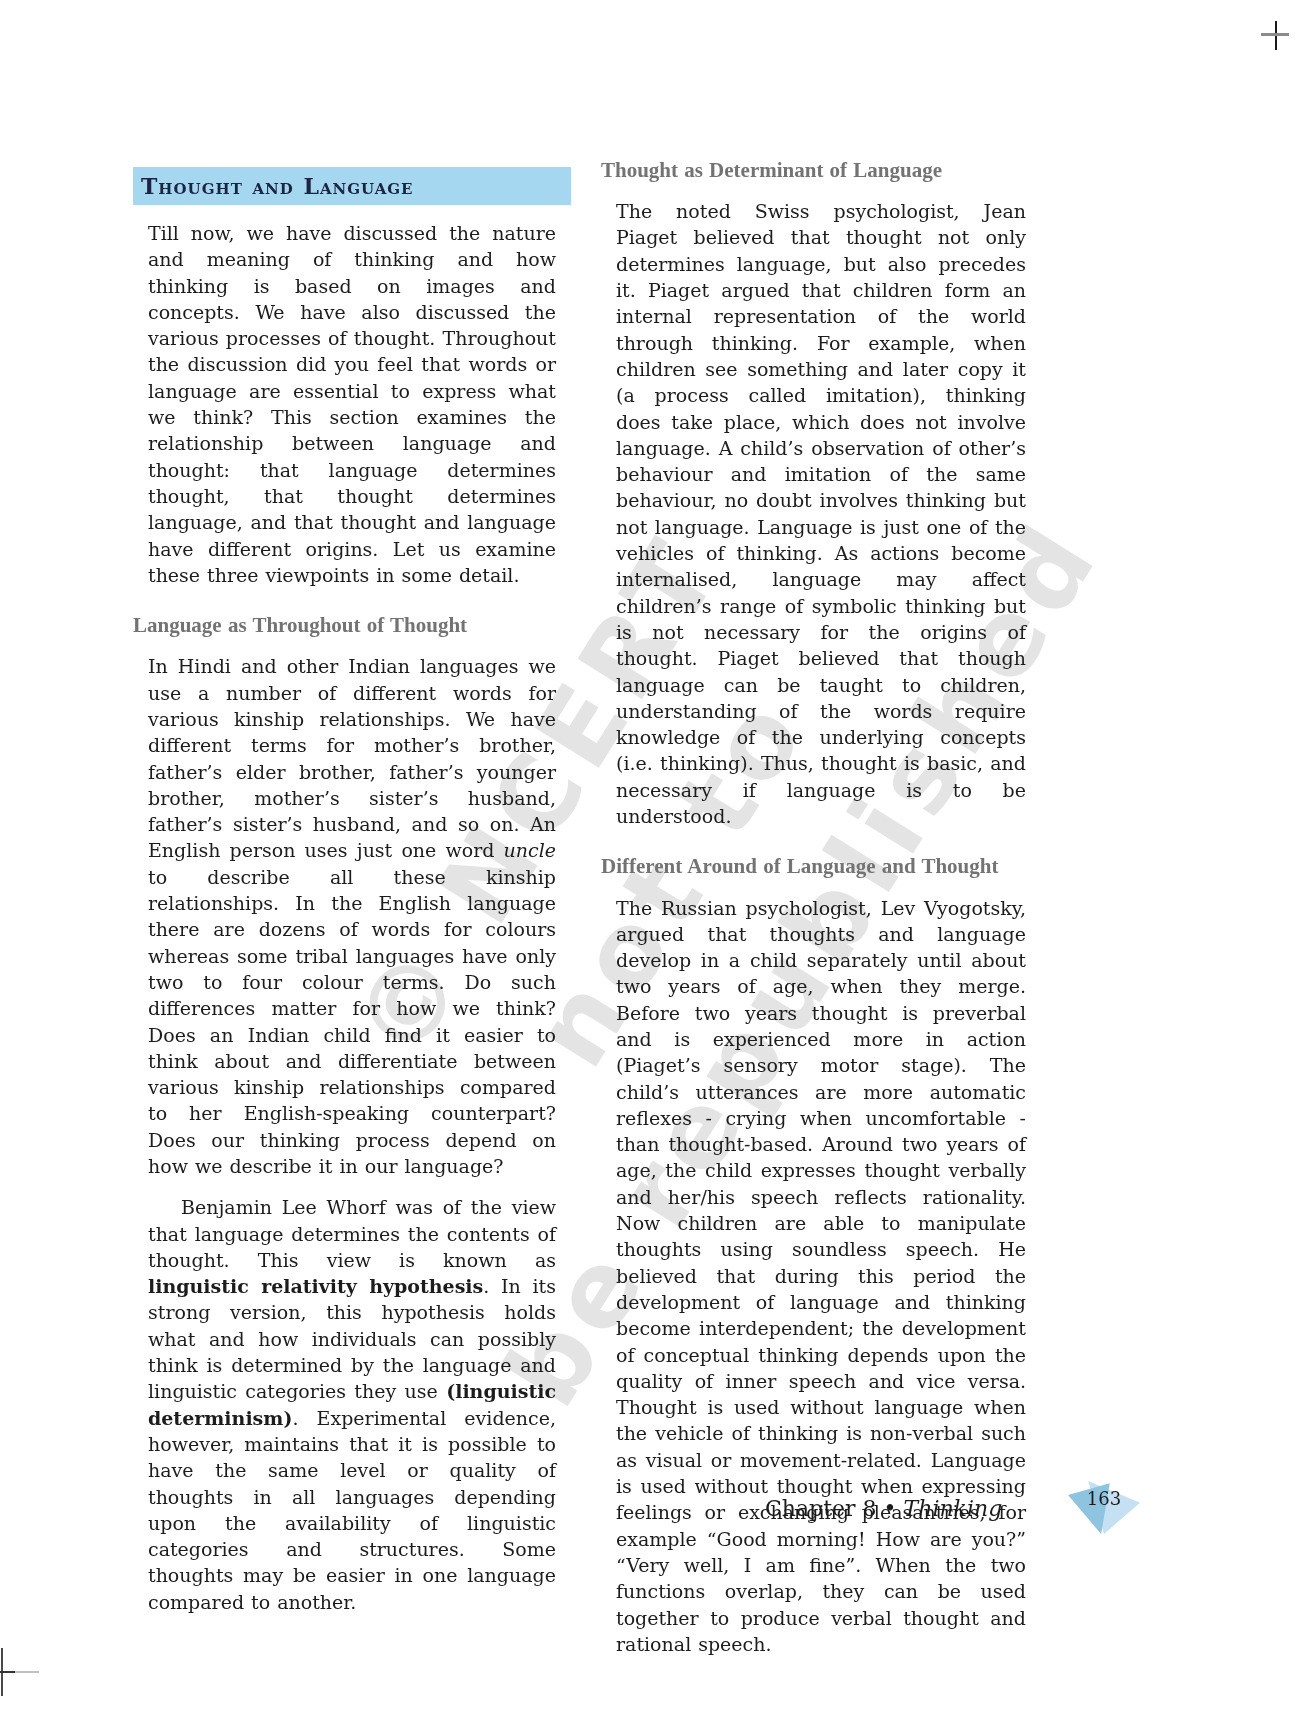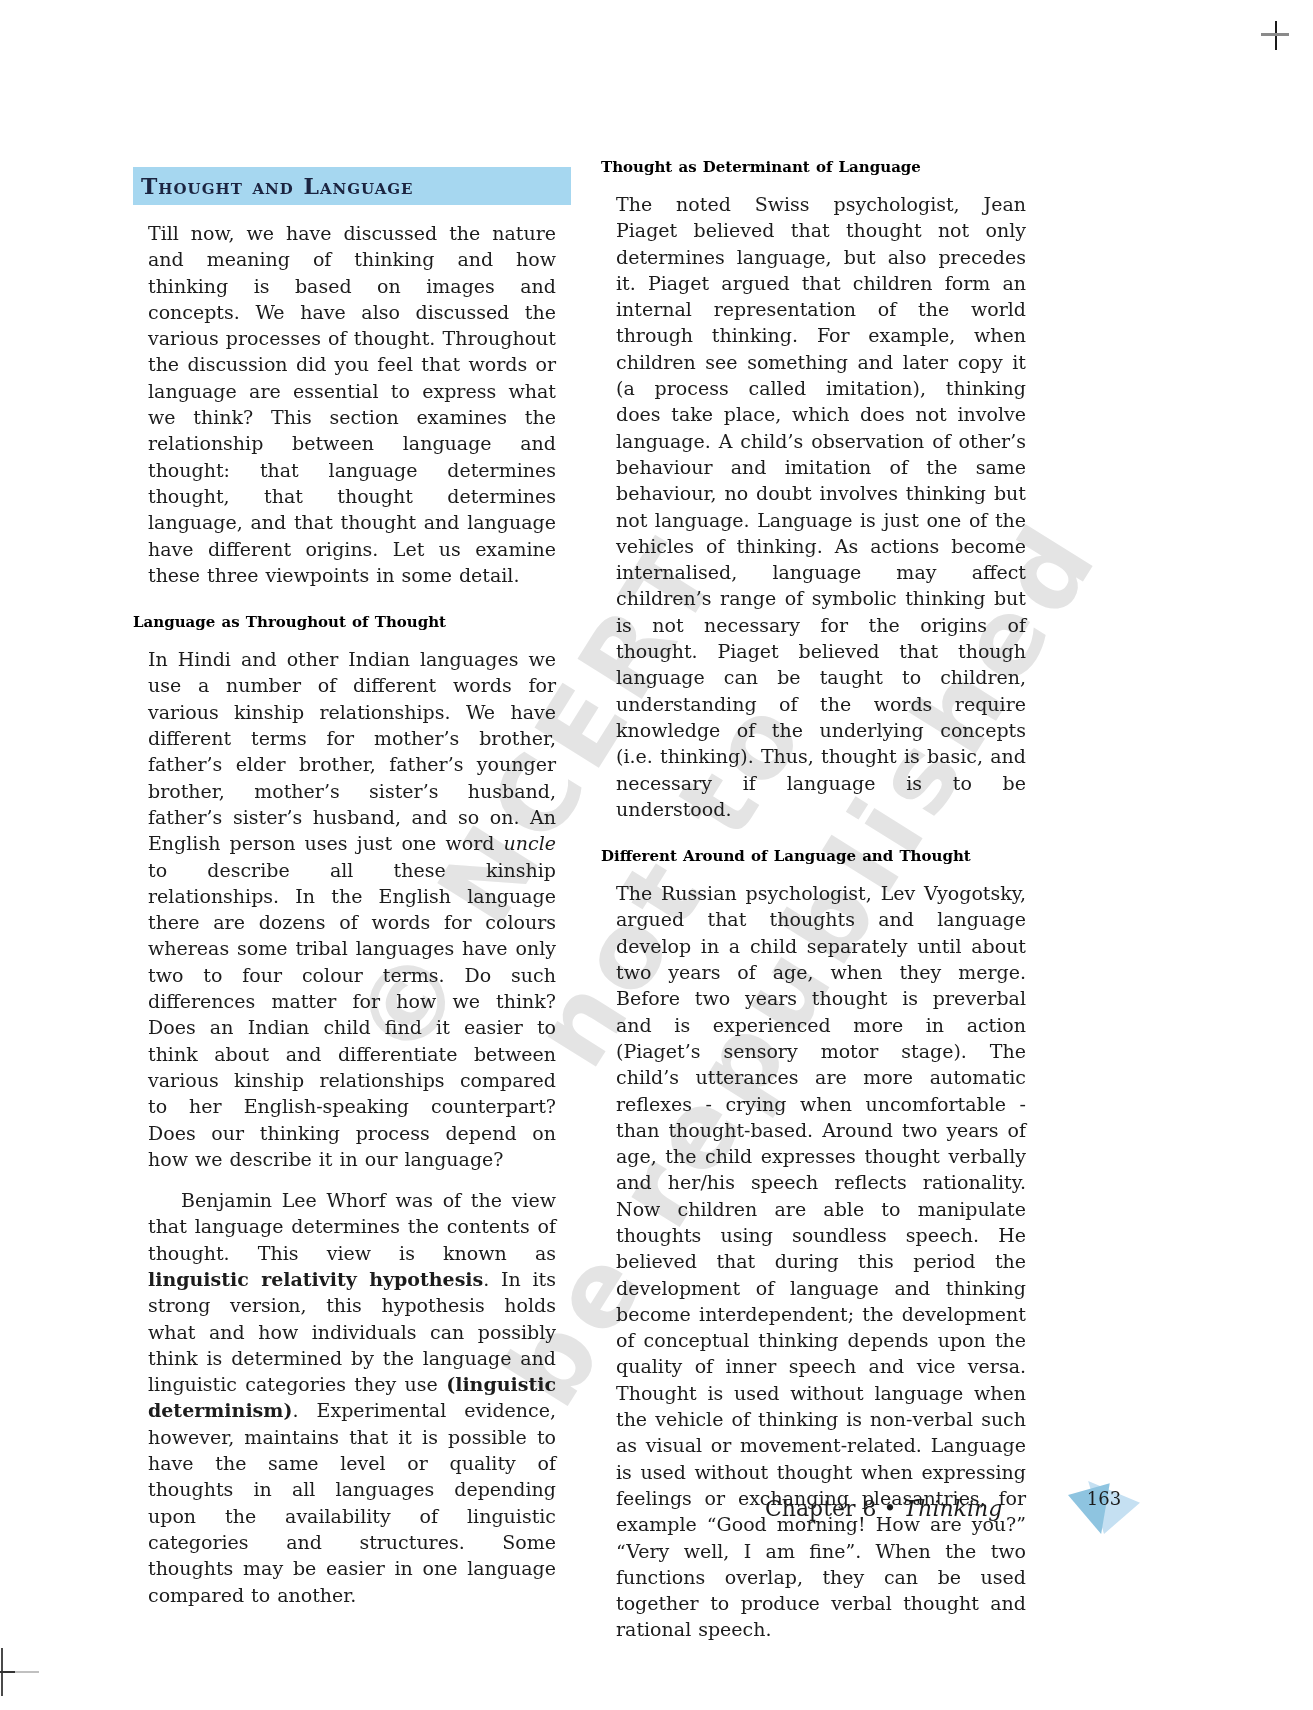--- a/index.html
+++ b/index.html
@@ -35,22 +35,22 @@
   .header-box{
     background:var(--header-box-bg,#a6d7f0);
     height:38px;display:flex;align-items:center;
     padding-left:8px;margin-bottom:13px;
   }
   .header-box .title{
     font-variant:small-caps;font-weight:700;font-size:22px;
     letter-spacing:1px;color:#1b2440;line-height:1;
   }
   .section-heading{
-    font-weight:700;font-size:15px;text-align:left;
-    margin:25px 0 13px 0;line-height:1.2;color:#000000;
+    font-weight:700;font-size:21px;text-align:left;
+    margin:25px 0 13px 0;line-height:1.2;color:#737373;font-family:Liberation Serif, serif;
   }
   .col-right .section-heading.first{margin-top:0;}
   p{margin:15px;}
   .indent{text-indent:33px;}
   .it{font-style:italic;}
   .bd{font-weight:700;}
 
   
   .footer-line{
     position:absolute;left:765px;top:1496px;z-index:1;

